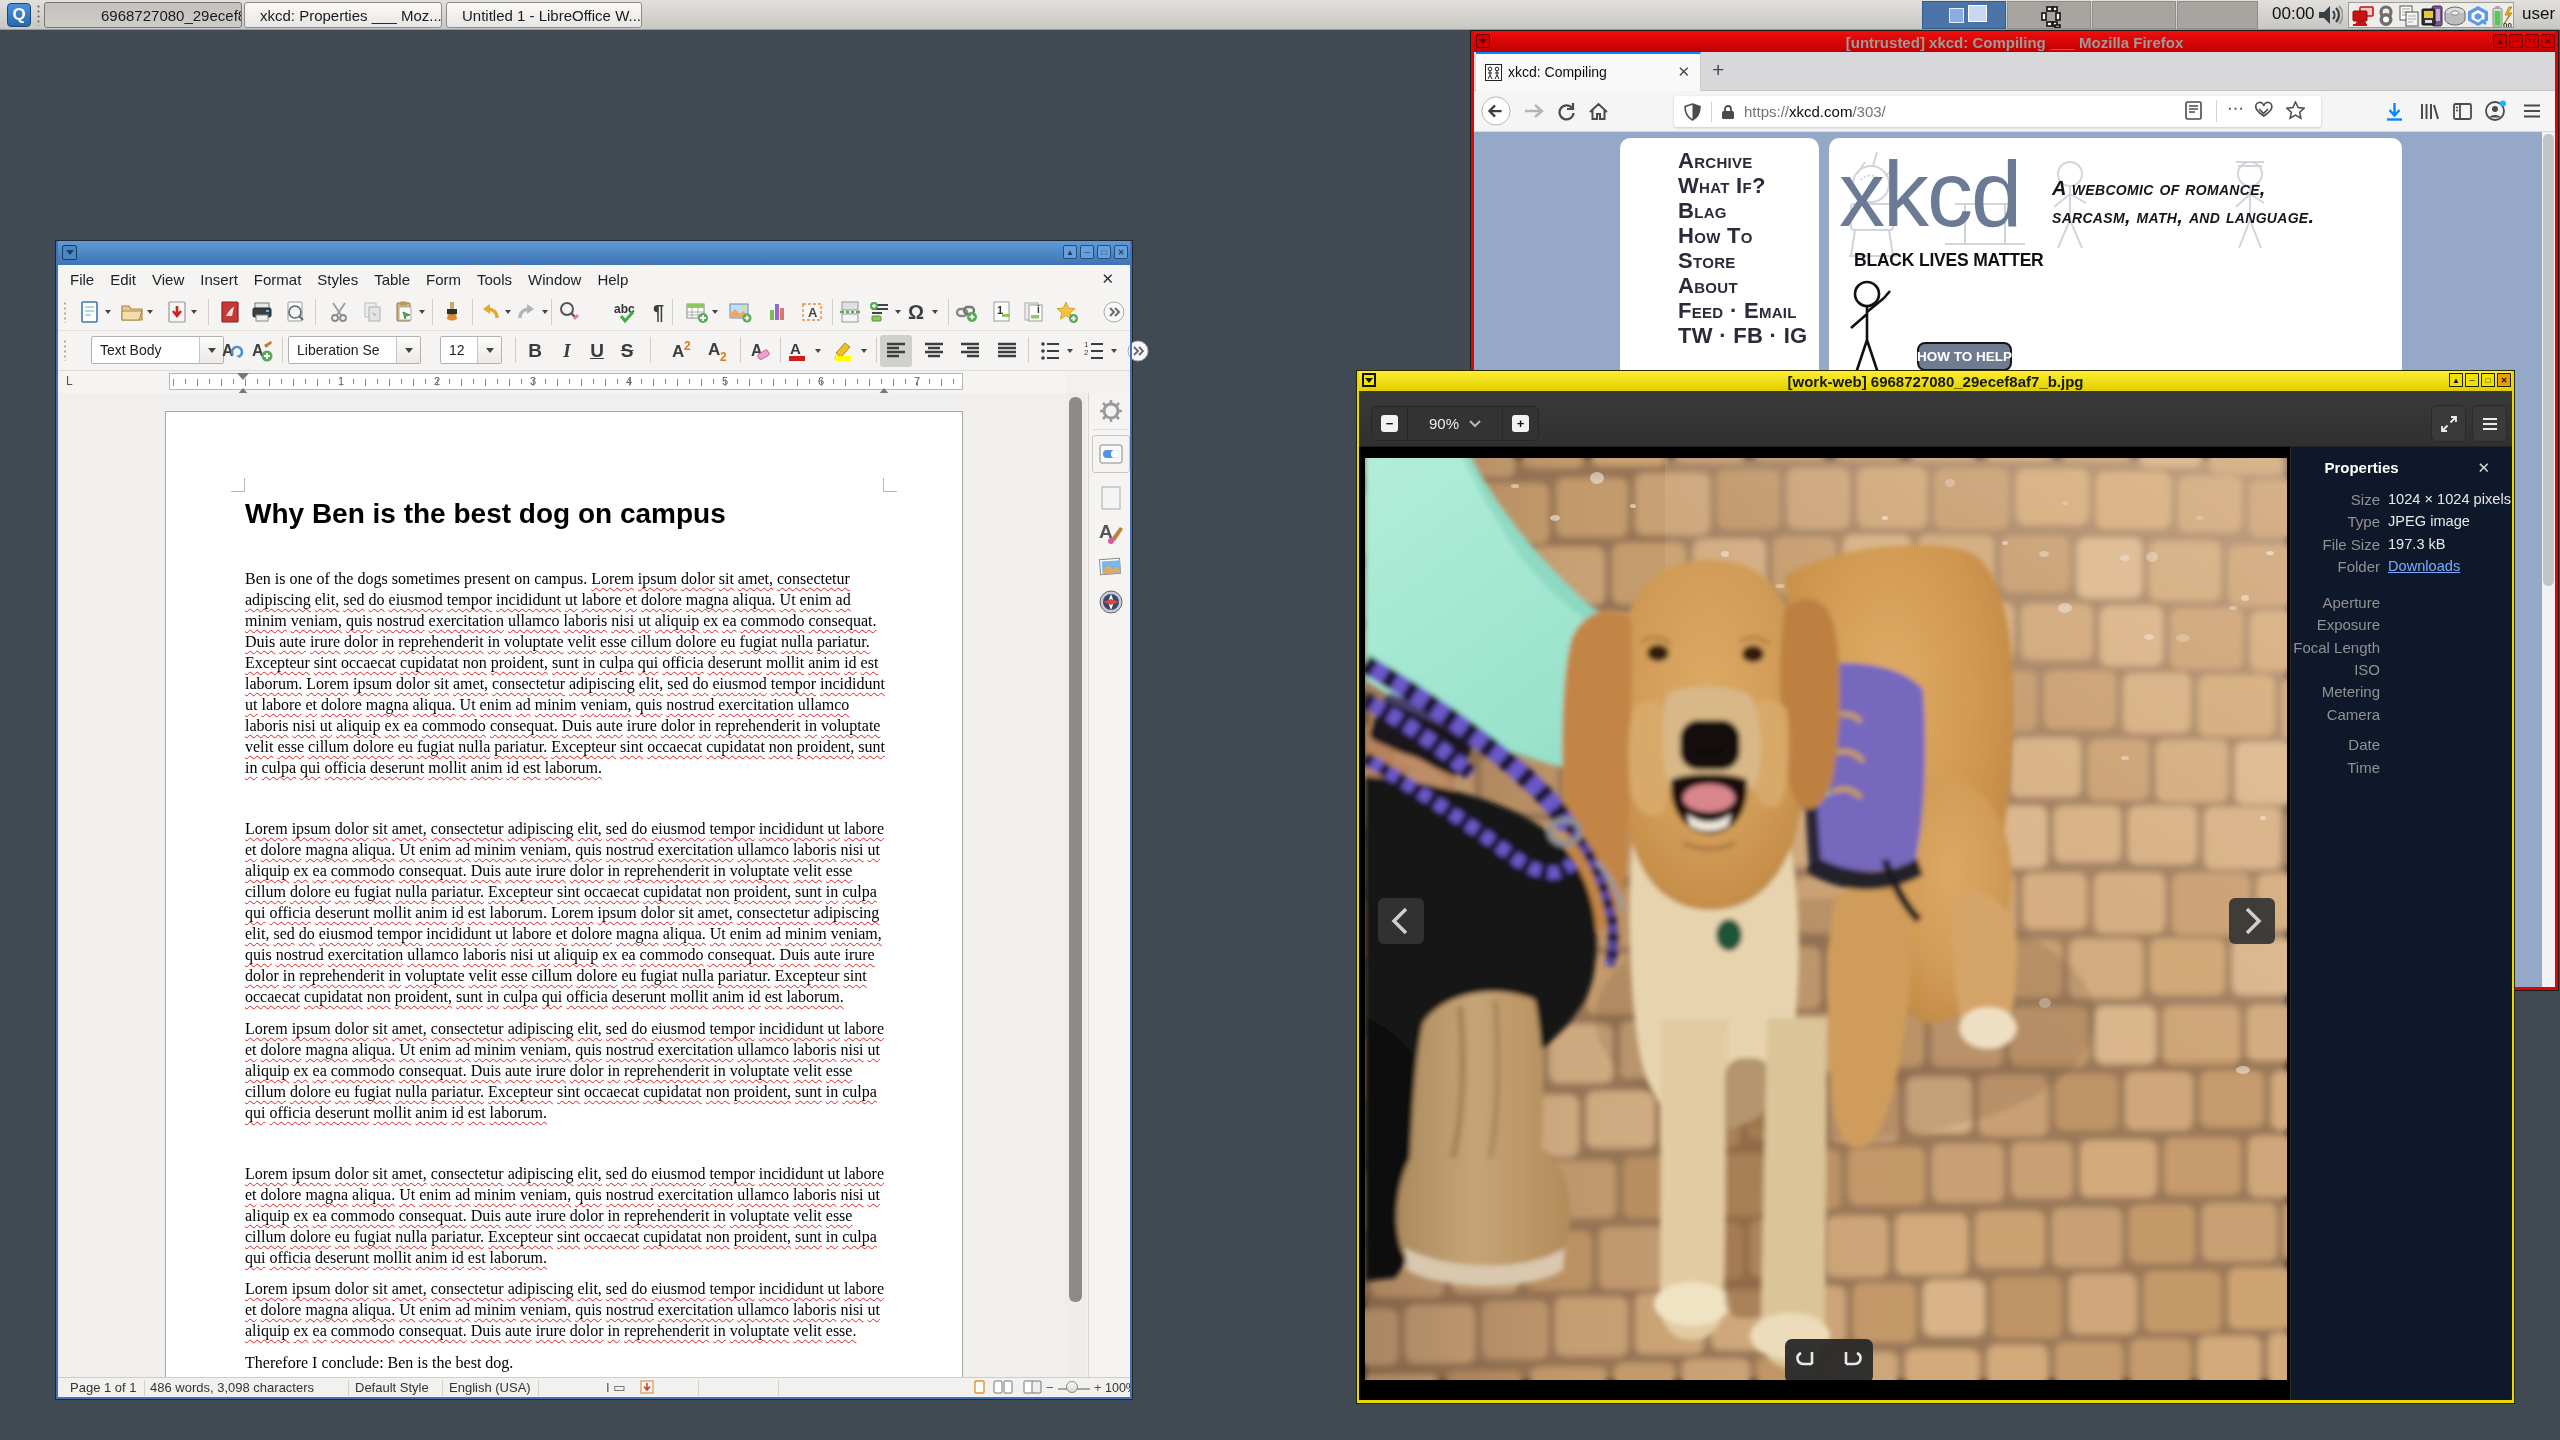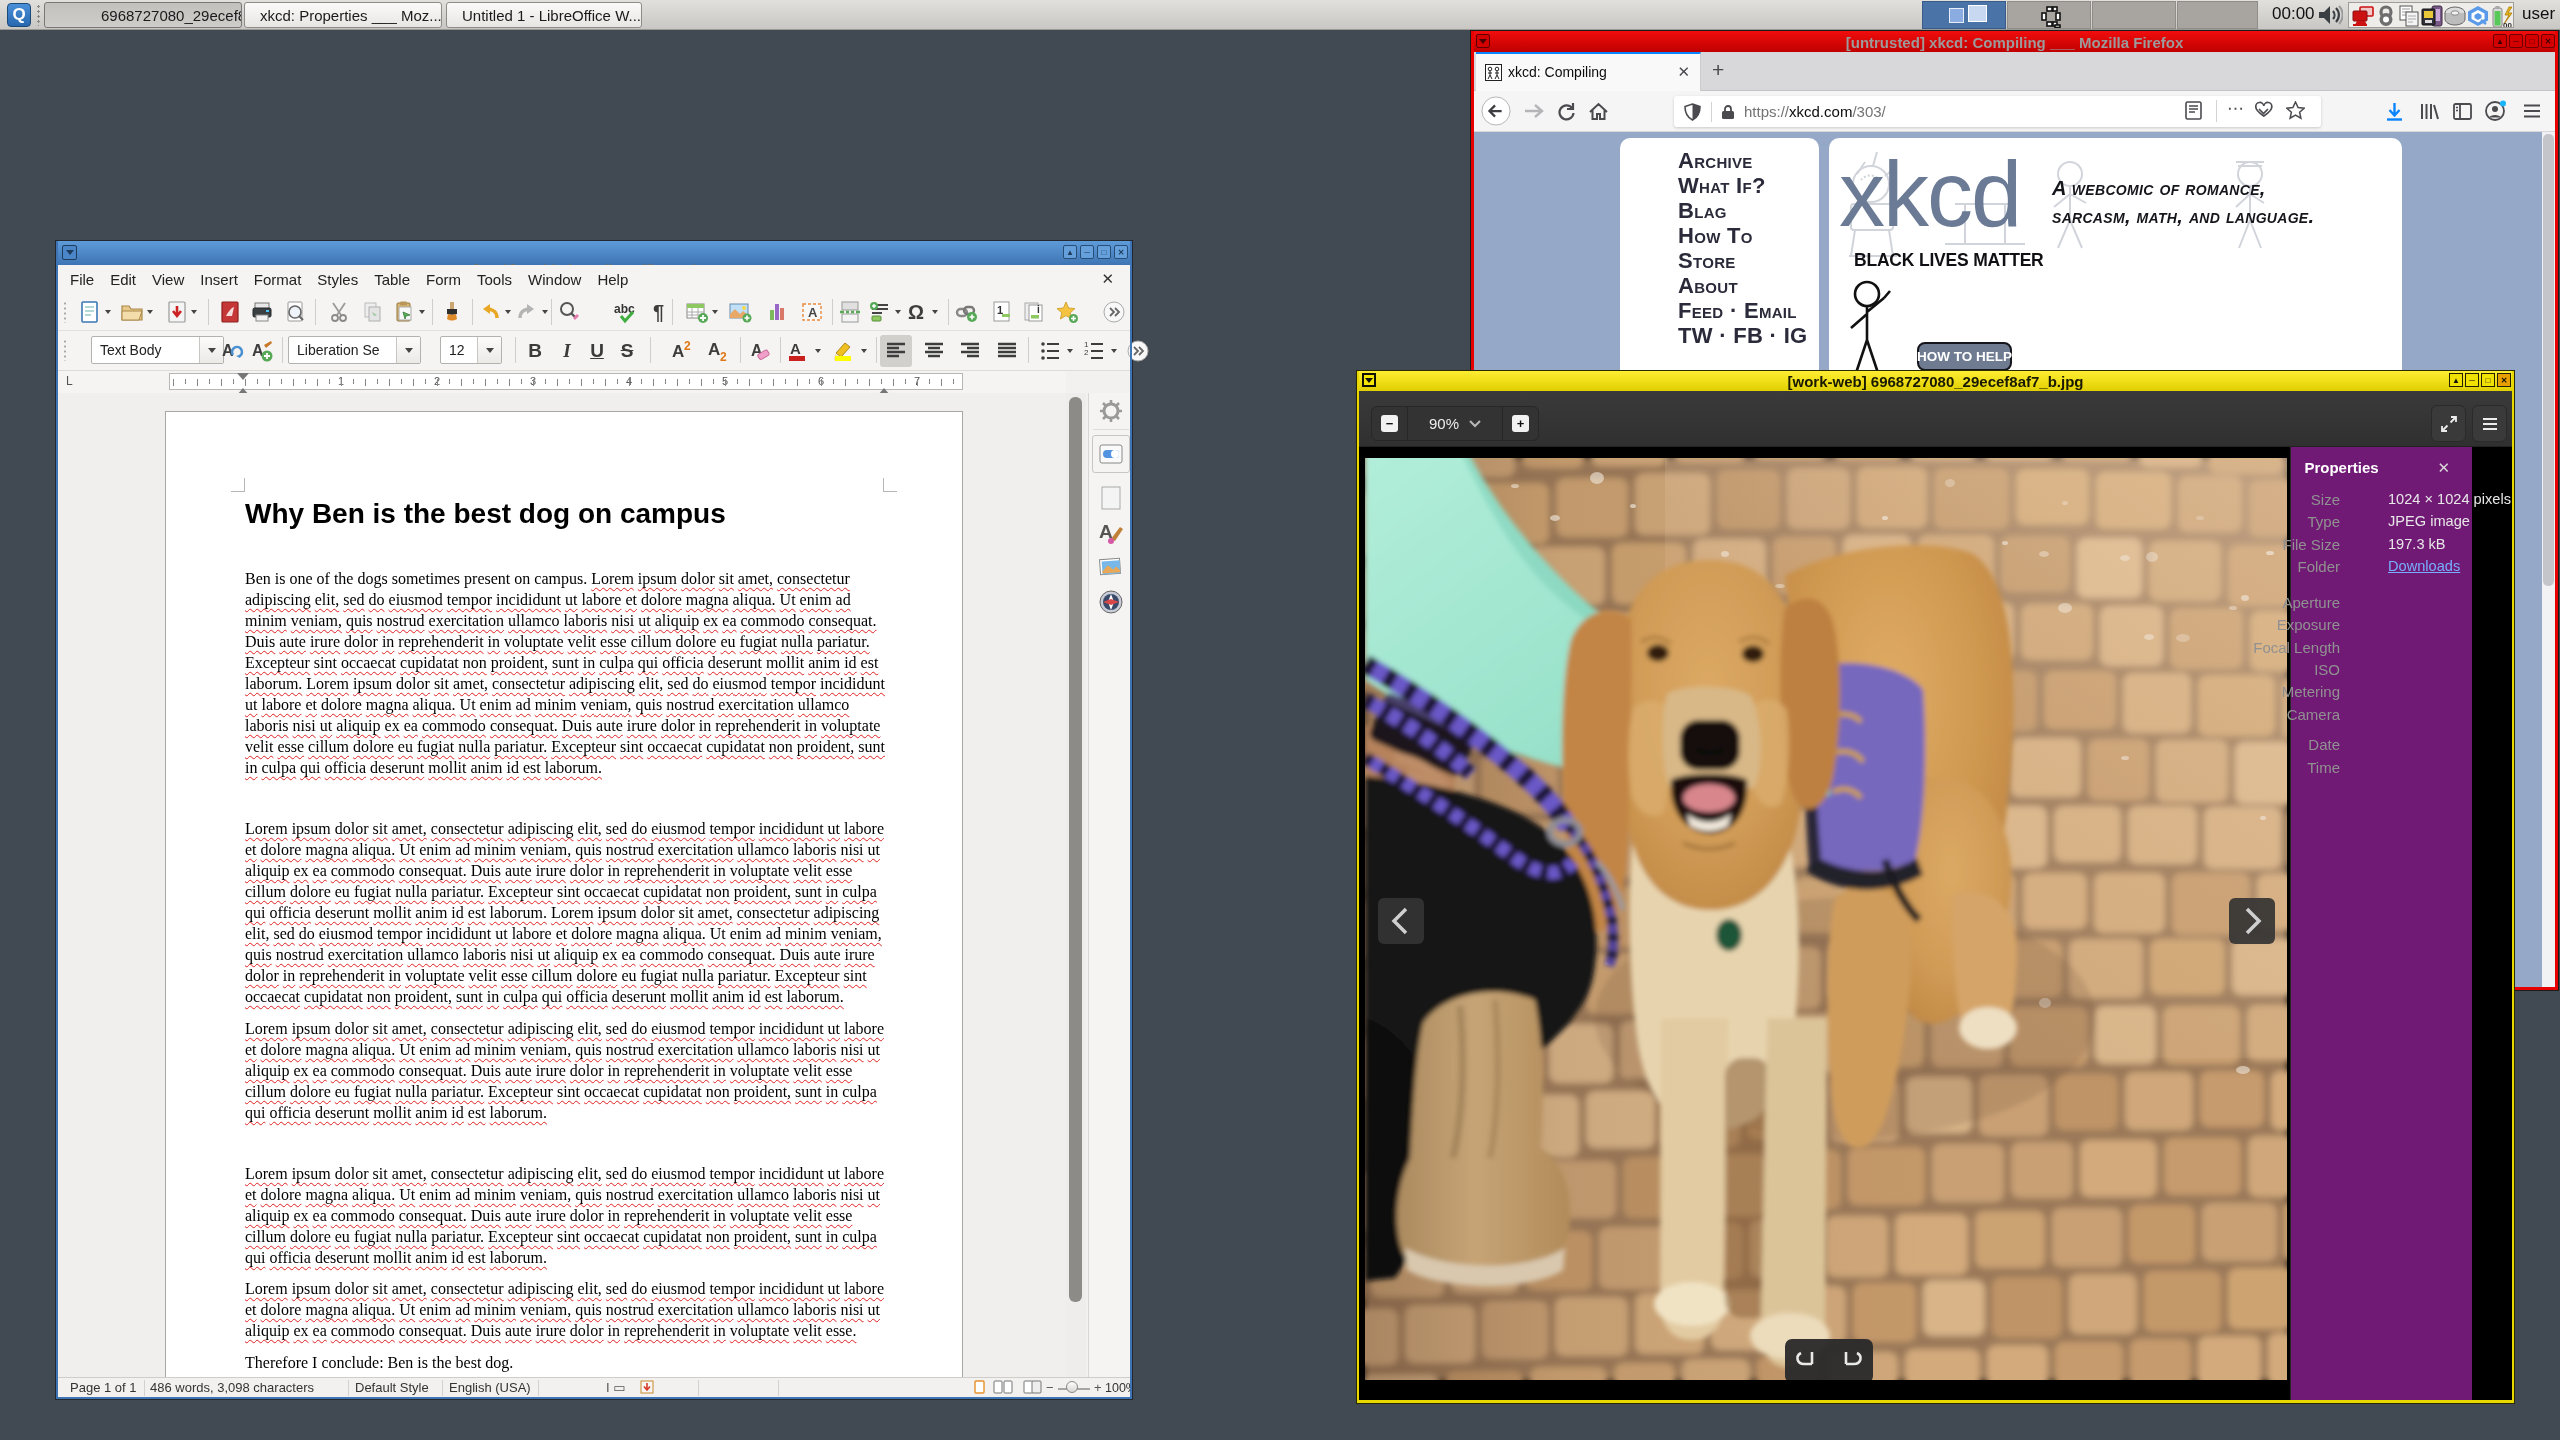--- a/index.html
+++ b/index.html
@@ -89,21 +89,21 @@
 .vbtns{position:absolute;right:3px;top:2px;display:flex;gap:2px;}
 .vbtn{width:14px;height:14px;border:1.5px solid #222200;background:#f0e100;display:flex;align-items:center;justify-content:center;font-size:8px;color:#111;font-weight:bold;}
 #vheader{position:absolute;left:2px;top:20px;width:1153px;height:56px;background:linear-gradient(#3a3a3a,#303030);border-bottom:1px solid #222;}
 #vzoom{position:absolute;left:12px;top:15px;width:168px;height:35px;background:#333;border:1px solid #272727;border-radius:6px;display:flex;}
 .vzbtn{width:35px;height:33px;display:flex;align-items:center;justify-content:center;}
 .vzmid{width:96px;height:33px;border-left:1px solid #272727;border-right:1px solid #272727;display:flex;align-items:center;justify-content:center;gap:10px;color:#ececec;font-size:15px;}
 .vzsq{width:17px;height:17px;background:#f2f2f2;border-radius:3px;display:flex;align-items:center;justify-content:center;color:#111;font-weight:bold;font-size:13px;line-height:0;}
 #vfname{position:absolute;left:0;right:0;top:19px;text-align:center;color:#ececec;font-size:15px;font-weight:bold;}
 .vhbtn{position:absolute;top:14px;width:35px;height:37px;background:#3a3a3a;border:1px solid #2a2a2a;border-radius:6px;display:flex;align-items:center;justify-content:center;color:#ececec;}
 #vcontent{position:absolute;left:2px;top:76px;width:1153px;height:953px;background:#000;}
-#vprops{position:absolute;left:931px;top:0;width:182px;height:953px;background:#701a75;border-left:1px solid #282828;color:#e8e8e8;font-size:15px;}
+#vprops{position:absolute;left:931px;top:0;width:222px;height:953px;background:#0f172a;border-left:1px solid #282828;color:#e8e8e8;font-size:15px;}
 .pl{position:absolute;right:132px;color:#919191;white-space:nowrap;}
 .pv{position:absolute;left:97px;white-space:nowrap;font-size:14.6px;}
 </style></head>
 <body>
 
 <div id="panel">
   <div style="position:absolute;left:7px;top:3px;width:24px;height:24px;background:linear-gradient(#4a90d9,#2868b0);border:1px solid #1c4878;border-radius:4px;color:#fff;font-weight:bold;font-size:17px;display:flex;align-items:center;justify-content:center;">Q</div>
   <div style="position:absolute;left:36px;top:4px;width:5px;height:22px;background-image:radial-gradient(circle,#8a8885 1px,transparent 1.2px);background-size:5px 5px;"></div>
   <div class="tbtn active" style="left:44px;width:198px;gap:48px;">
     <svg width="17" height="15" viewBox="0 0 17 15">

